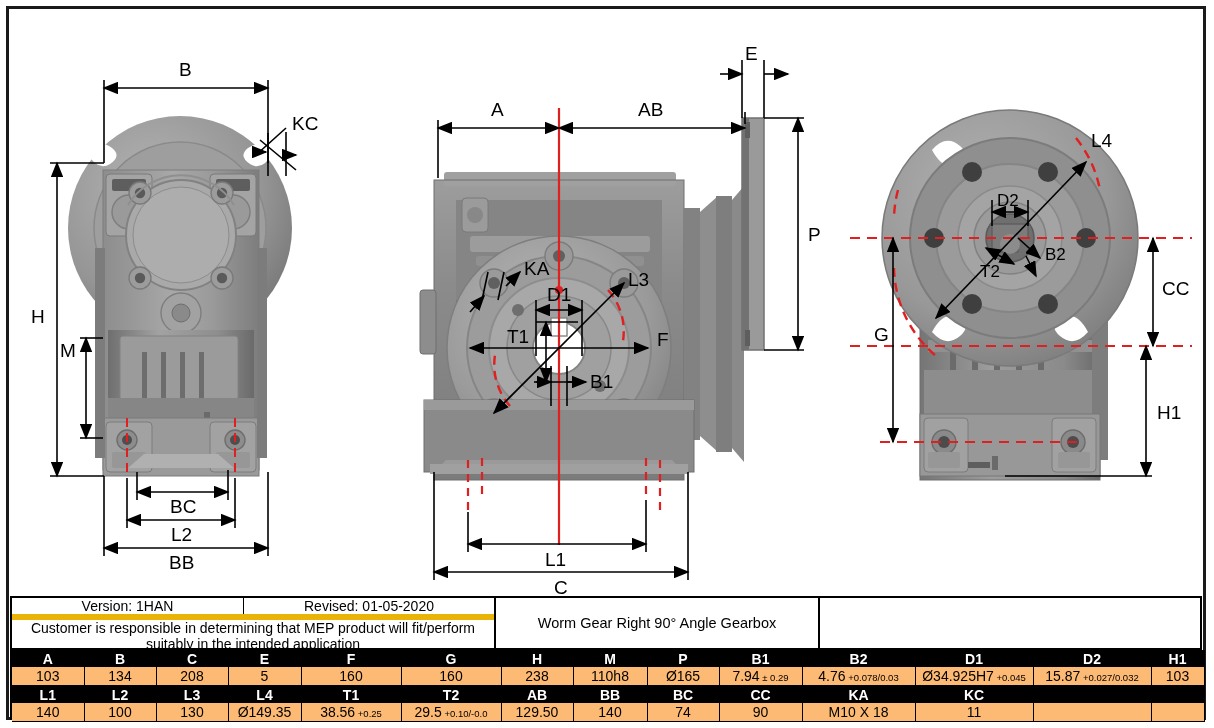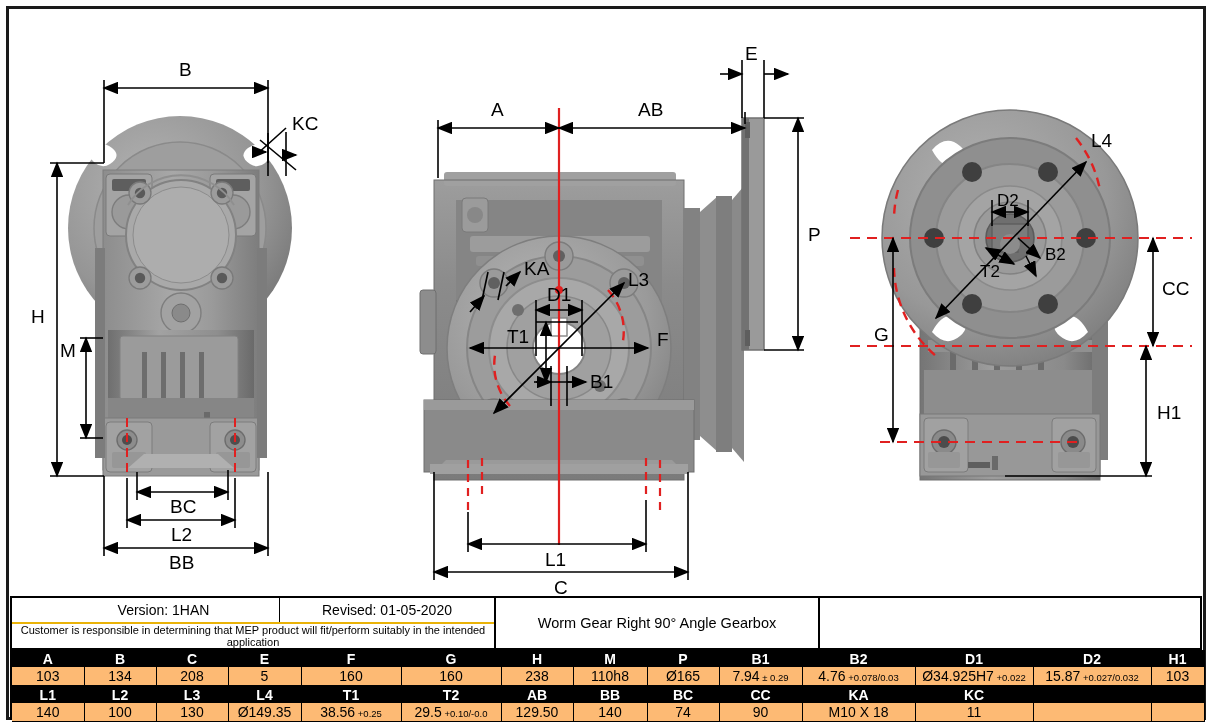--- a/index.html
+++ b/index.html
@@ -66,39 +66,38 @@
   .tb-left {
     width: 484px;
     display: flex;
     flex-direction: column;
     border-right: 2px solid #000;
     box-sizing: border-box;
   }
   .tb-left-top {
     display: flex;
     height: 30px;
-    border-bottom: 2px solid #eab308;
-    box-sizing: border-box;
-    padding-left: 36px;
+    border-bottom: 6px solid #eab308;
+    box-sizing: border-box;
   }
   .tb-version, .tb-revised {
     display: flex;
     align-items: center;
     justify-content: center;
     font-size: 14px;
     box-sizing: border-box;
   }
   .tb-version { width: 232px; border-right: 1px solid #000; }
   .tb-revised { flex: 1; }
   .tb-disclaimer {
     flex: 1;
     display: flex;
     align-items: center;
     justify-content: center;
-    font-size: 11px;
+    font-size: 14px;
     text-align: center;
     padding: 0 4px;
     box-sizing: border-box;
   }
   .tb-desc {
     width: 324px;
     display: flex;
     align-items: center;
     justify-content: center;
     font-size: 14.5px;
@@ -614,21 +613,21 @@
             <td><span>134</span></td>
             <td><span>208</span></td>
             <td><span>5</span></td>
             <td><span>160</span></td>
             <td><span>160</span></td>
             <td><span>238</span></td>
             <td><span>110h8</span></td>
             <td><span>Ø165</span></td>
             <td><span>7.94</span><span class="tol"> ± 0.29</span></td>
             <td><span>4.76</span><span class="tol"> +0.078/0.03</span></td>
-            <td><span>Ø34.925H7</span><span class="tol"> +0.022</span></td>
+            <td><span>Ø34.925H7</span><span class="tol"> +0.045</span></td>
             <td><span>15.87</span><span class="tol"> +0.027/0.032</span></td>
             <td><span>103</span></td>
           </tr>
         <tr class="hdr">
             <td>L1</td>
             <td>L2</td>
             <td>L3</td>
             <td>L4</td>
             <td>T1</td>
             <td>T2</td>

